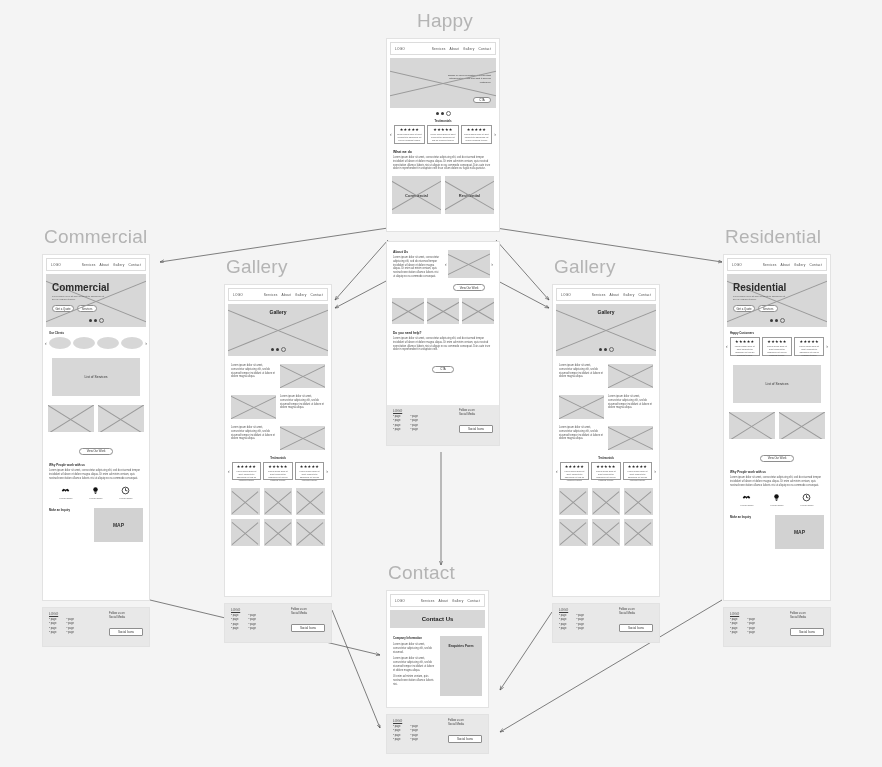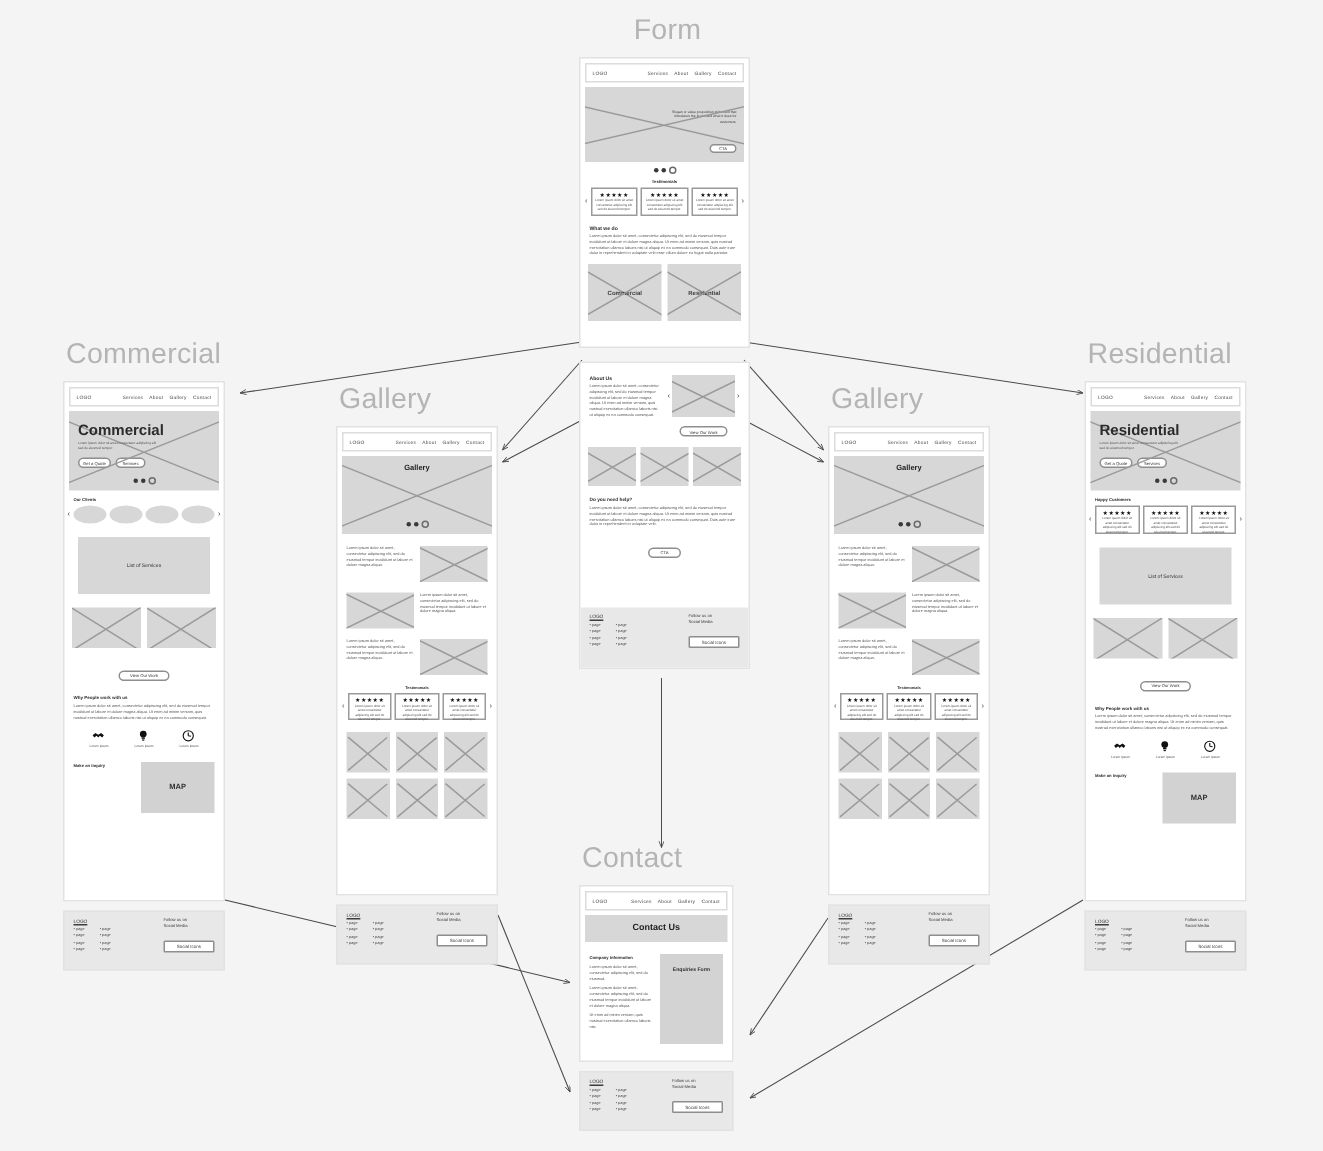--- a/index.html
+++ b/index.html
@@ -124,21 +124,21 @@
 
       <path d="M332,610 L380,728"></path>
 
       <path d="M722,600 L500,732"></path>
 
       <path d="M552,612 L500,690"></path>
     </g>
   </svg>
 
   <div class="node" style="left:386px;top:10px;">
-    <div class="node-title" style="text-align:center;width:114px;">Form</div>
+    <div class="node-title" style="text-align:center;width:114px;">Happy</div>
 
     <div class="page" style="width:114px;height:194px;">
       <div class="navbar">
         <span class="navlogo">LOGO</span>
         <span class="navlinks">
           <span>Services</span>
           <span>About</span>
           <span>Gallery</span>
           <span>Contact</span>
         </span>

